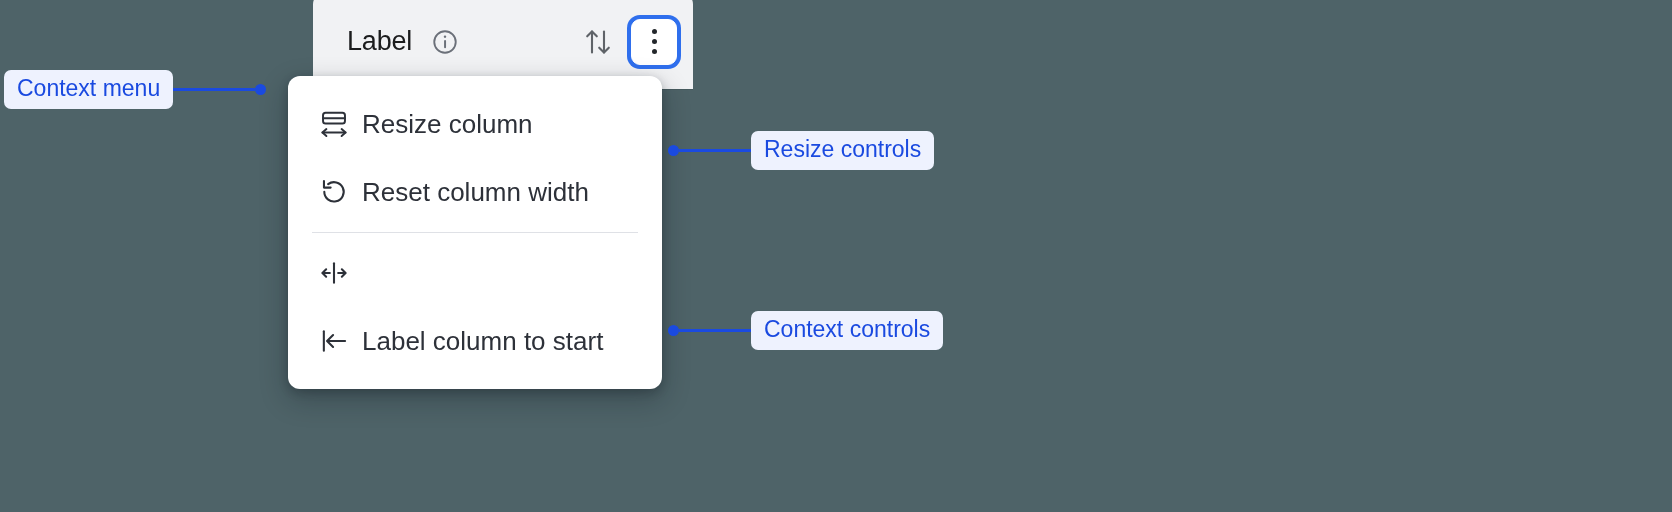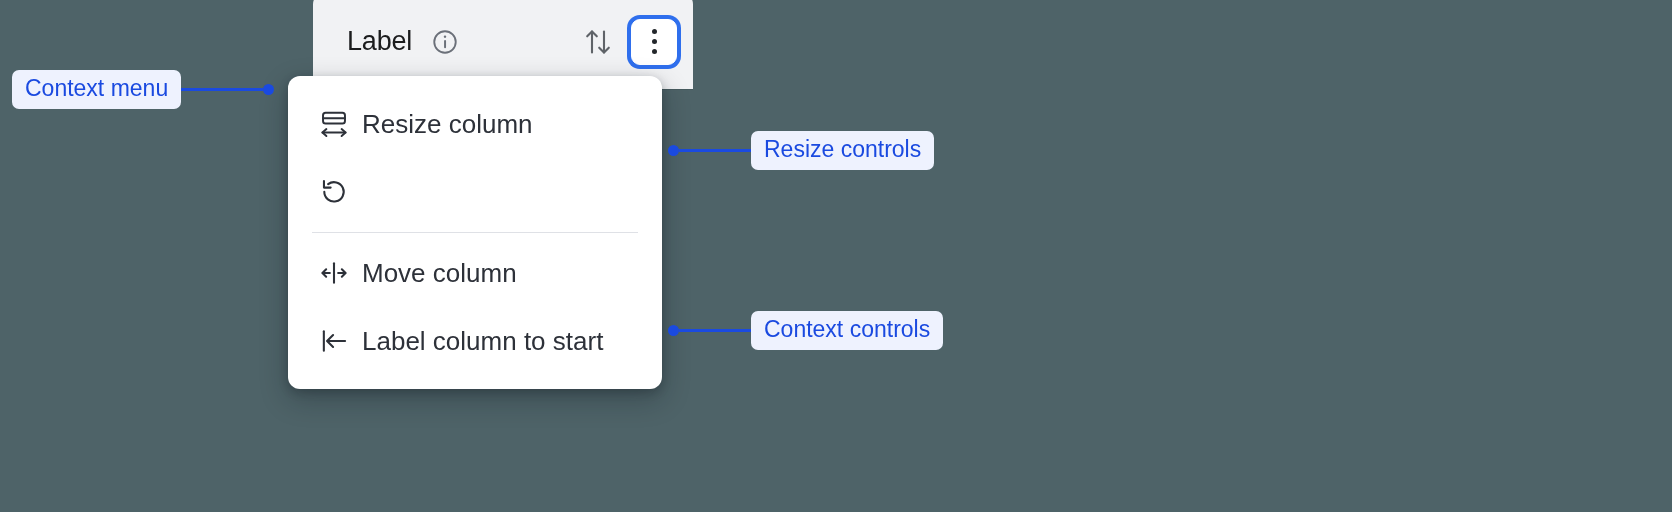--- a/index.html
+++ b/index.html
@@ -150,21 +150,21 @@
 
   .anno-dot {
     width: 11px;
     height: 11px;
     border-radius: 50%;
     background: #1a4ae0;
     flex: 0 0 auto;
   }
 
   
-  .anno-left  { left: 12px;   top: 70px; }
+  .anno-left  { left: 4px;   top: 70px; }
   .anno-left .anno-line { width: 82px; }
 
   
   .anno-right-1 { left: 668px; top: 131px; }
   .anno-right-2 { left: 668px; top: 311px; }
   .anno-right .anno-line { width: 72px; }
 </style>
 </head>
 <body style="background: rgb(78, 99, 104);">
 
@@ -213,35 +213,35 @@
     <span class="menu-text">Resize column</span>
   </div>
 
   <div class="menu-item">
     <span class="menu-icon">
       <svg width="30" height="30" viewBox="0 0 26 26" fill="none" stroke="#2d3139" stroke-width="1.8" stroke-linecap="round" stroke-linejoin="round">
         <path d="M4.6 12.8 A8.4 8.4 0 1 0 7.9 6.2"></path>
         <path d="M4.3 3.4 L4.3 9.2 L10.1 9.2"></path>
       </svg>
     </span>
+    <span class="menu-text">Reset column width</span>
   </div>
 
   <div class="menu-divider"></div>
 
   <div class="menu-item">
     <span class="menu-icon">
       <svg width="30" height="30" viewBox="0 0 26 26" fill="none" stroke="#2d3139" stroke-width="1.8" stroke-linecap="round" stroke-linejoin="round">
         <path d="M13 4.6 V21.4"></path>
         <path d="M9.4 13 H3.2"></path>
         <path d="M6.2 9.8 L3 13 L6.2 16.2"></path>
         <path d="M16.6 13 H22.8"></path>
         <path d="M19.8 9.8 L23 13 L19.8 16.2"></path>
       </svg>
     </span>
-    <span class="menu-text">Move column</span>
   </div>
 
   <div class="menu-item">
     <span class="menu-icon">
       <svg width="30" height="30" viewBox="0 0 26 26" fill="none" stroke="#2d3139" stroke-width="1.8" stroke-linecap="round" stroke-linejoin="round">
         <path d="M4.2 4.6 V21.4"></path>
         <path d="M22.6 13 H7.6"></path>
         <path d="M12.2 7.8 L7 13 L12.2 18.2"></path>
       </svg>
     </span>

